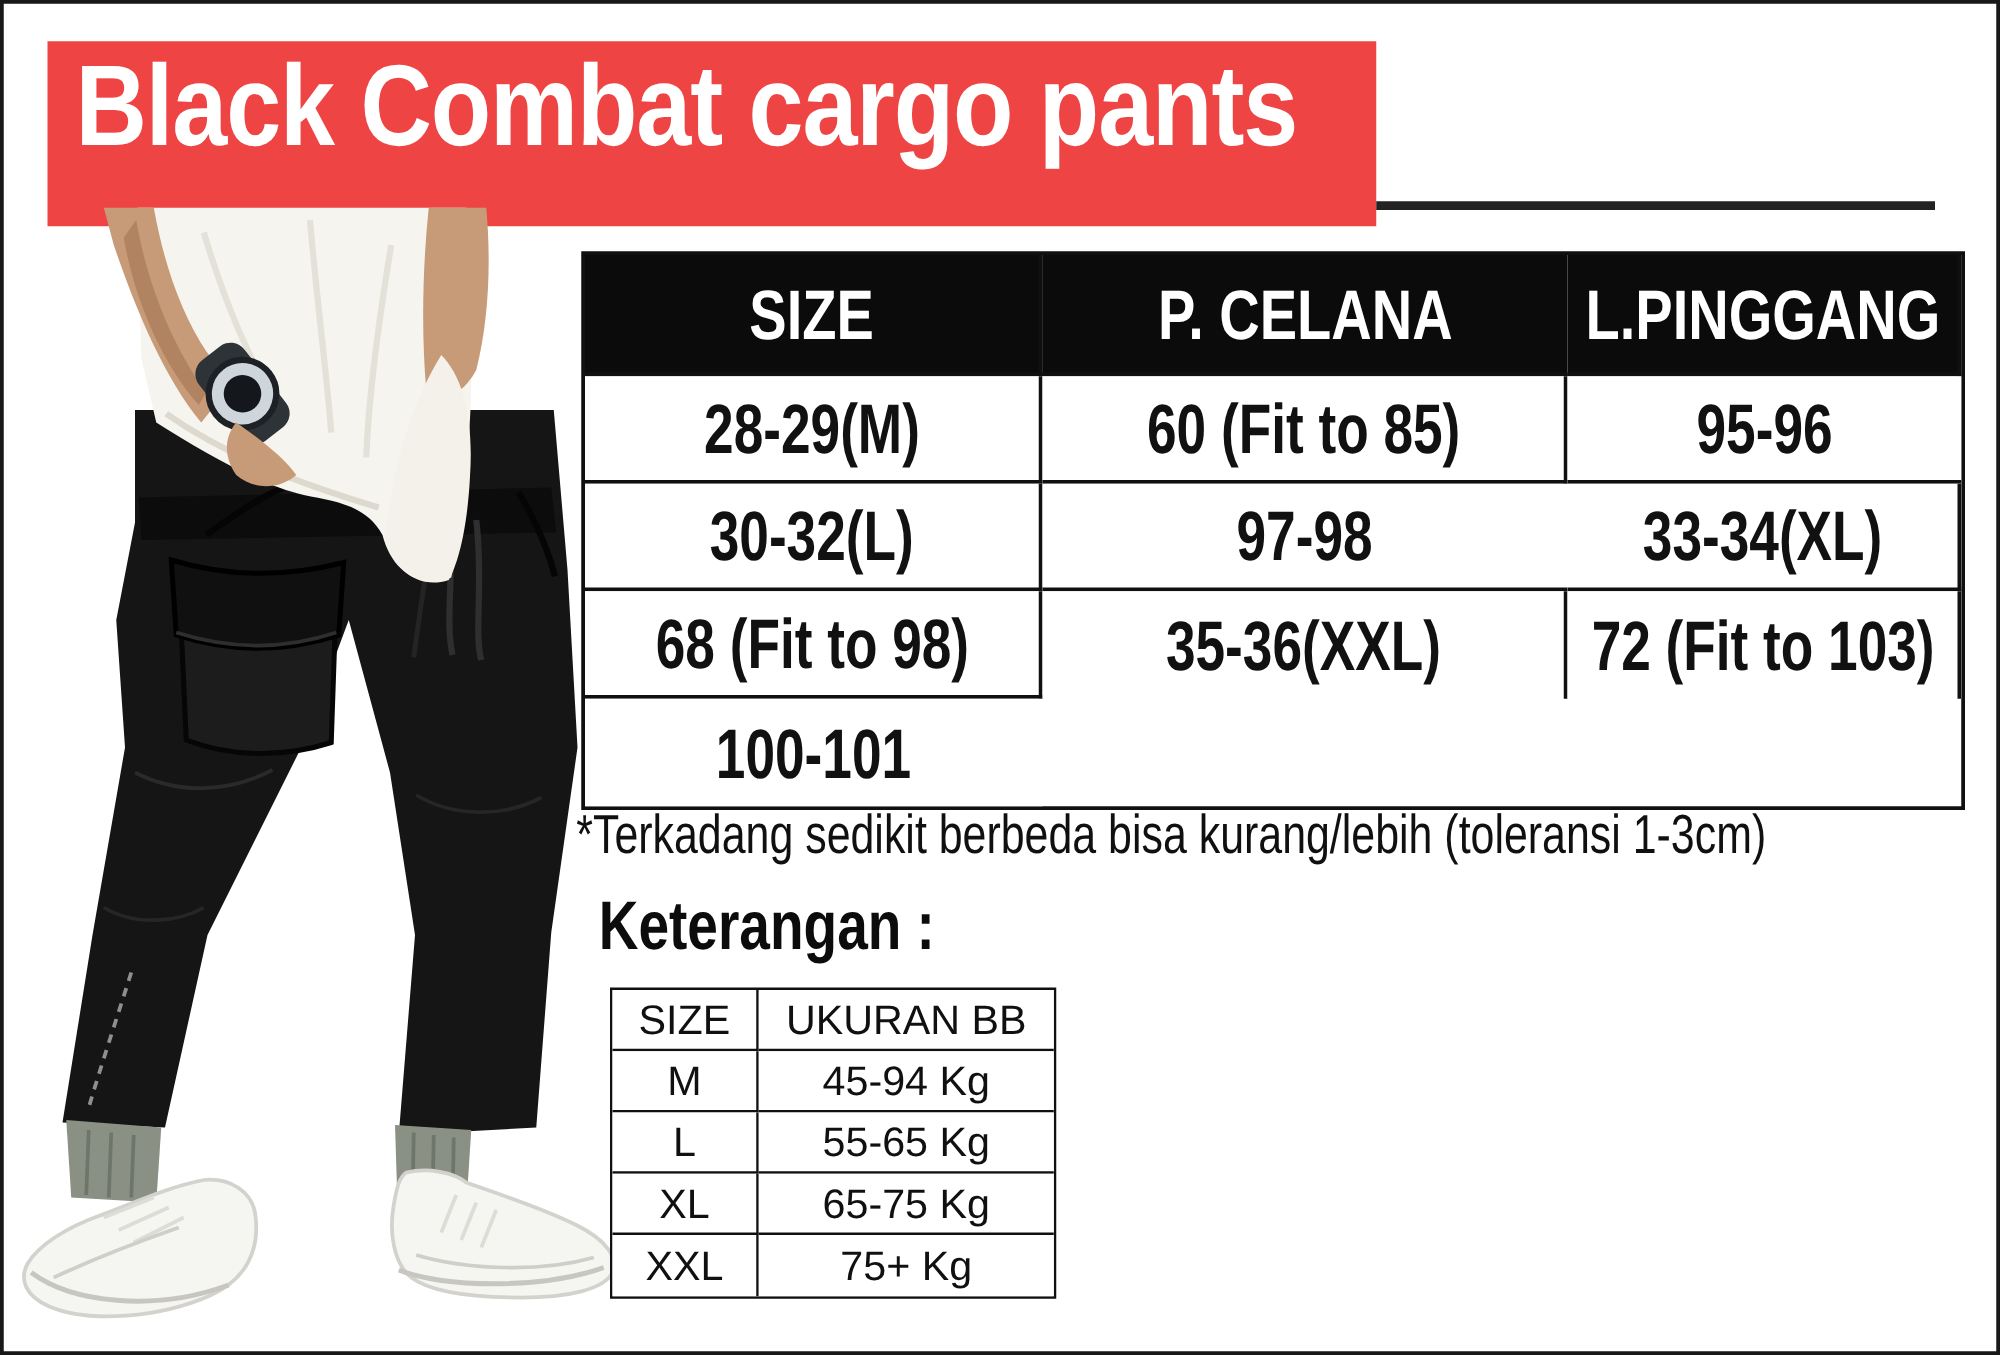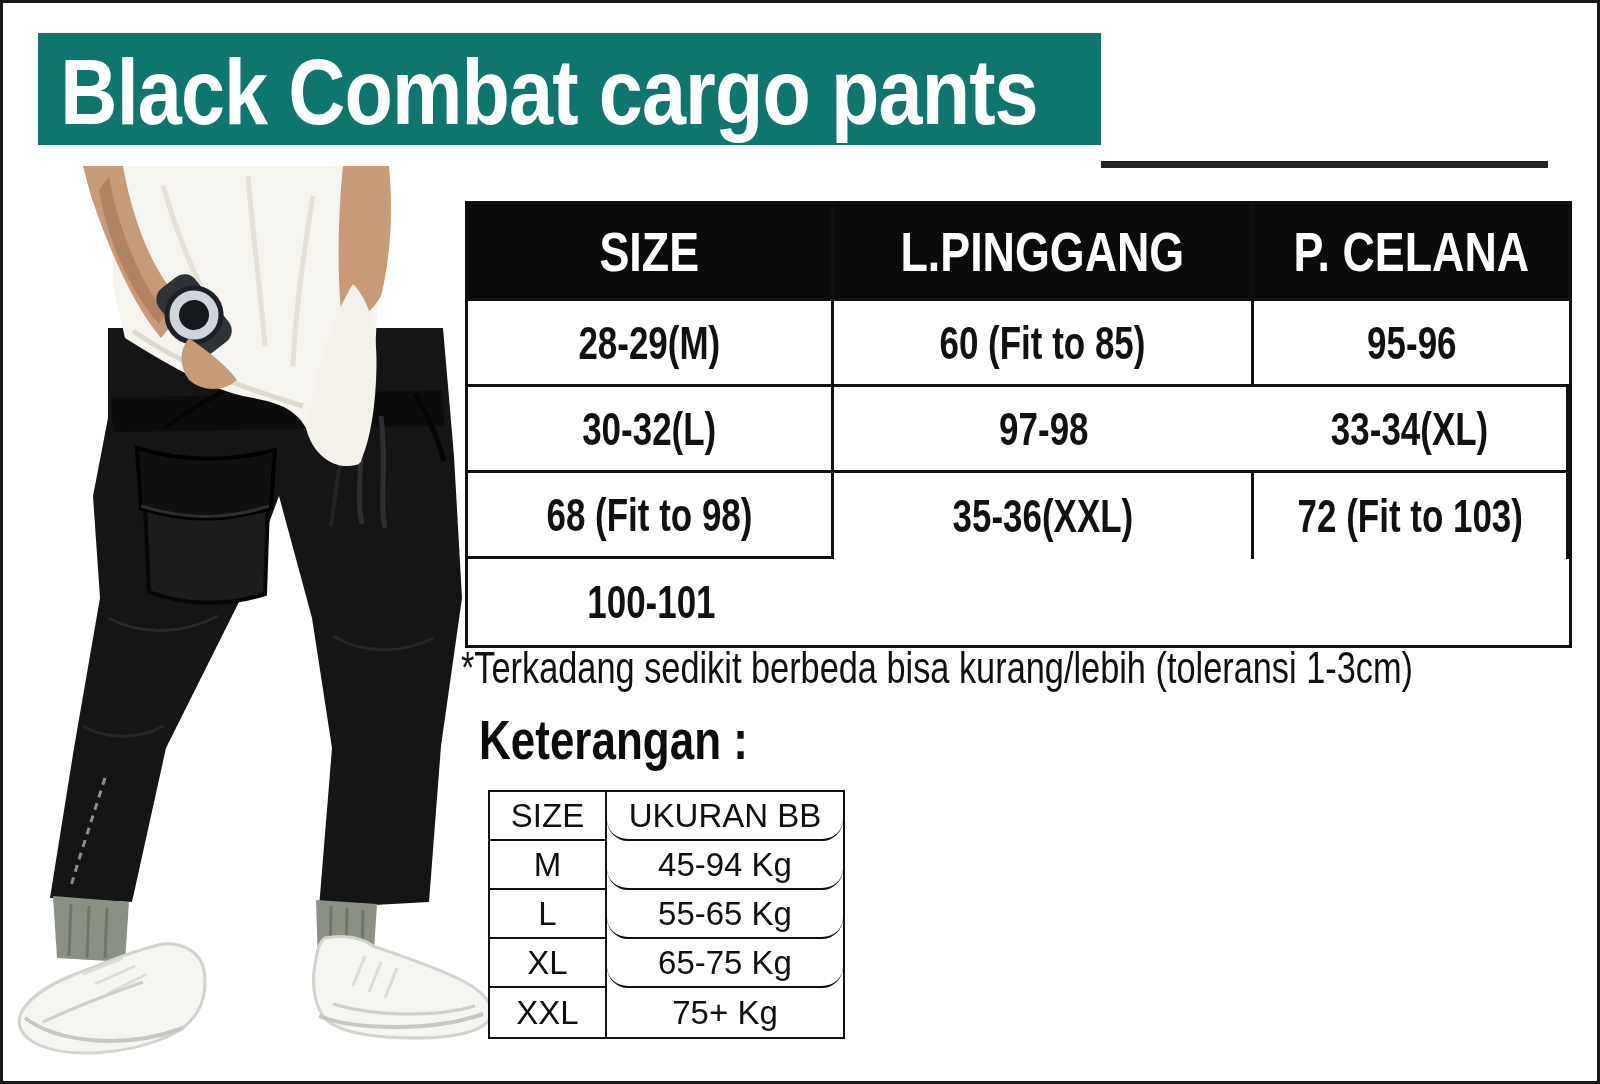--- a/index.html
+++ b/index.html
@@ -3,22 +3,22 @@
 <meta charset="utf-8">
 <style>
   html,body{margin:0;padding:0;background:#ffffff;}
   .frame{
     position:relative; width:1600px; height:1084px; background:#ffffff;
     border:3px solid #181818; box-sizing:border-box; overflow:hidden;
     font-family:"Liberation Sans", sans-serif;
   }
   
   .banner{
-    position:absolute; left:35px; top:30px; width:1063px; height:112px;
-    background:#0f766e; display:flex; align-items:flex-end;
+    position:absolute; left:35px; top:30px; width:1063px; height:148px;
+    background:#ef4444; display:flex; align-items:flex-start;
   }
   .banner-title{
     color:#ffffff; font-size:92px; font-weight:bold; letter-spacing:-1px;
     transform:scaleX(0.86); transform-origin:left center;
     white-space:nowrap; padding-left:26px;
   }
   .banner-underline{
     position:absolute; left:1098px; top:158px; width:447px; height:7px;
     background:#232323;
   }
@@ -27,21 +27,21 @@
   
   .size-table{
     position:absolute; left:462px; top:198px;
     display:grid; grid-template-columns:366px 420px 315px;
     border:3px solid #101010; background:#ffffff;
   }
   .st-cell{
     box-sizing:border-box; height:86px;
     border-right:3px solid #101010; border-bottom:3px solid #101010;
     display:flex; align-items:center; justify-content:center;
-    font-weight:bold; font-size:46px; color:#111111; white-space:nowrap;
+    font-weight:bold; font-size:56px; color:#111111; white-space:nowrap;
     background:#ffffff;
   }
   .st-head{ height:97px; background:#0b0b0b; color:#ffffff; font-size:56px; }
   .c3{ border-right:none; }
   .rlast{ border-bottom:none; }
   .cnd{ display:inline-block; transform:scaleX(0.76); transform-origin:center center; }
   .cnd-h{ display:inline-block; transform:scaleX(0.80); transform-origin:center center; }
   
   .note{
     position:absolute; left:458px; top:640px; font-size:44px; color:#101010;
@@ -56,21 +56,21 @@
     position:absolute; left:485px; top:787px;
     display:grid; grid-template-columns:117px 236px;
     border:2px solid #101010; background:#ffffff;
   }
   .kt-cell{
     box-sizing:border-box; height:49px;
     border-right:2px solid #101010; border-bottom:2px solid #101010;
     display:flex; align-items:center; justify-content:center;
     font-size:33px; color:#101010; background:#ffffff; white-space:nowrap;
   }
-  .kt-c2{ border-right:none;border-radius:21px; }
+  .kt-c2{ border-right:none; }
   .kt-rlast{ border-bottom:none; }
 </style>
 </head>
 <body>
 
 <div class="frame">
 
   <div class="banner">
     <span class="banner-title">Black Combat cargo pants</span>
   </div>
@@ -154,26 +154,26 @@
       <path stroke="#c7c6c1" stroke-width="4" fill="none" d="M306,850 C340,864 420,866 470,848"></path>
       <path stroke="#dddcd7" stroke-width="3" fill="none" d="M352,790 L340,820 M368,796 L356,826 M384,802 L372,832"></path>
       <path stroke="#cfcec9" stroke-width="3" fill="none" d="M320,838 C360,850 420,852 462,840"></path>
     </g>
   </svg>
 
   <div class="size-table">
     <div class="st-cell st-head">
         <span class="cnd-h">SIZE</span>
       </div>
+    <div class="st-cell st-head c3">
+        <span class="cnd-h">P. CELANA</span>
+      </div>
     <div class="st-cell st-head">
         <span class="cnd-h">L.PINGGANG</span>
       </div>
-    <div class="st-cell st-head c3">
-        <span class="cnd-h">P. CELANA</span>
-      </div>
 
     <div class="st-cell">
         <span class="cnd">28-29(M)</span>
       </div>
     <div class="st-cell">
         <span class="cnd">60 (Fit to 85)</span>
       </div>
     <div class="st-cell c3">
         <span class="cnd">95-96</span>
       </div>

